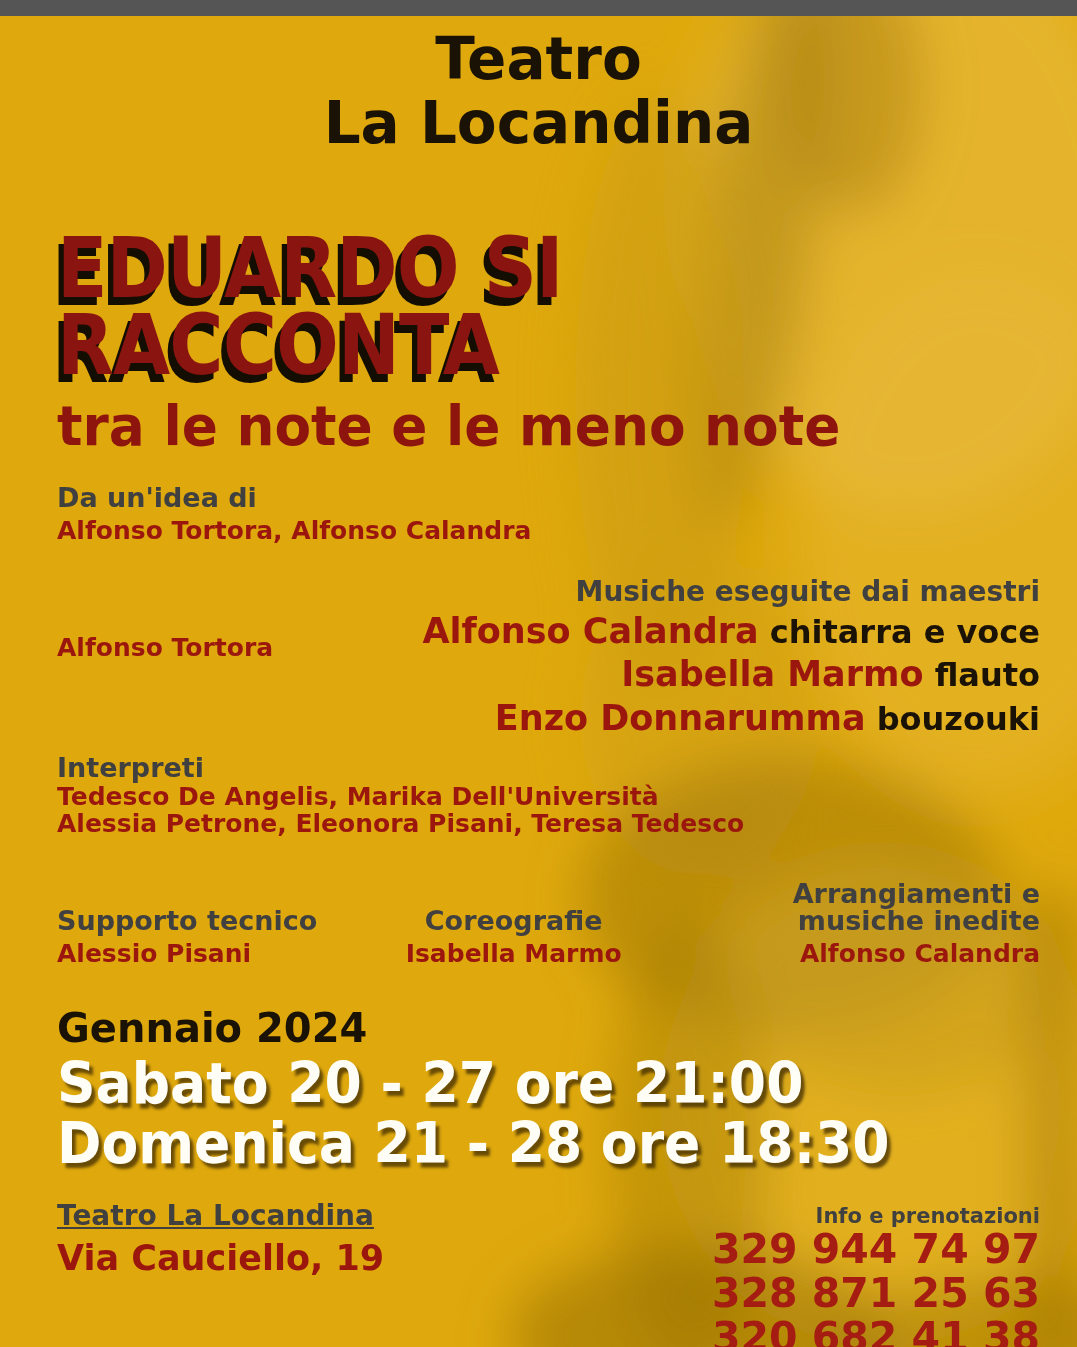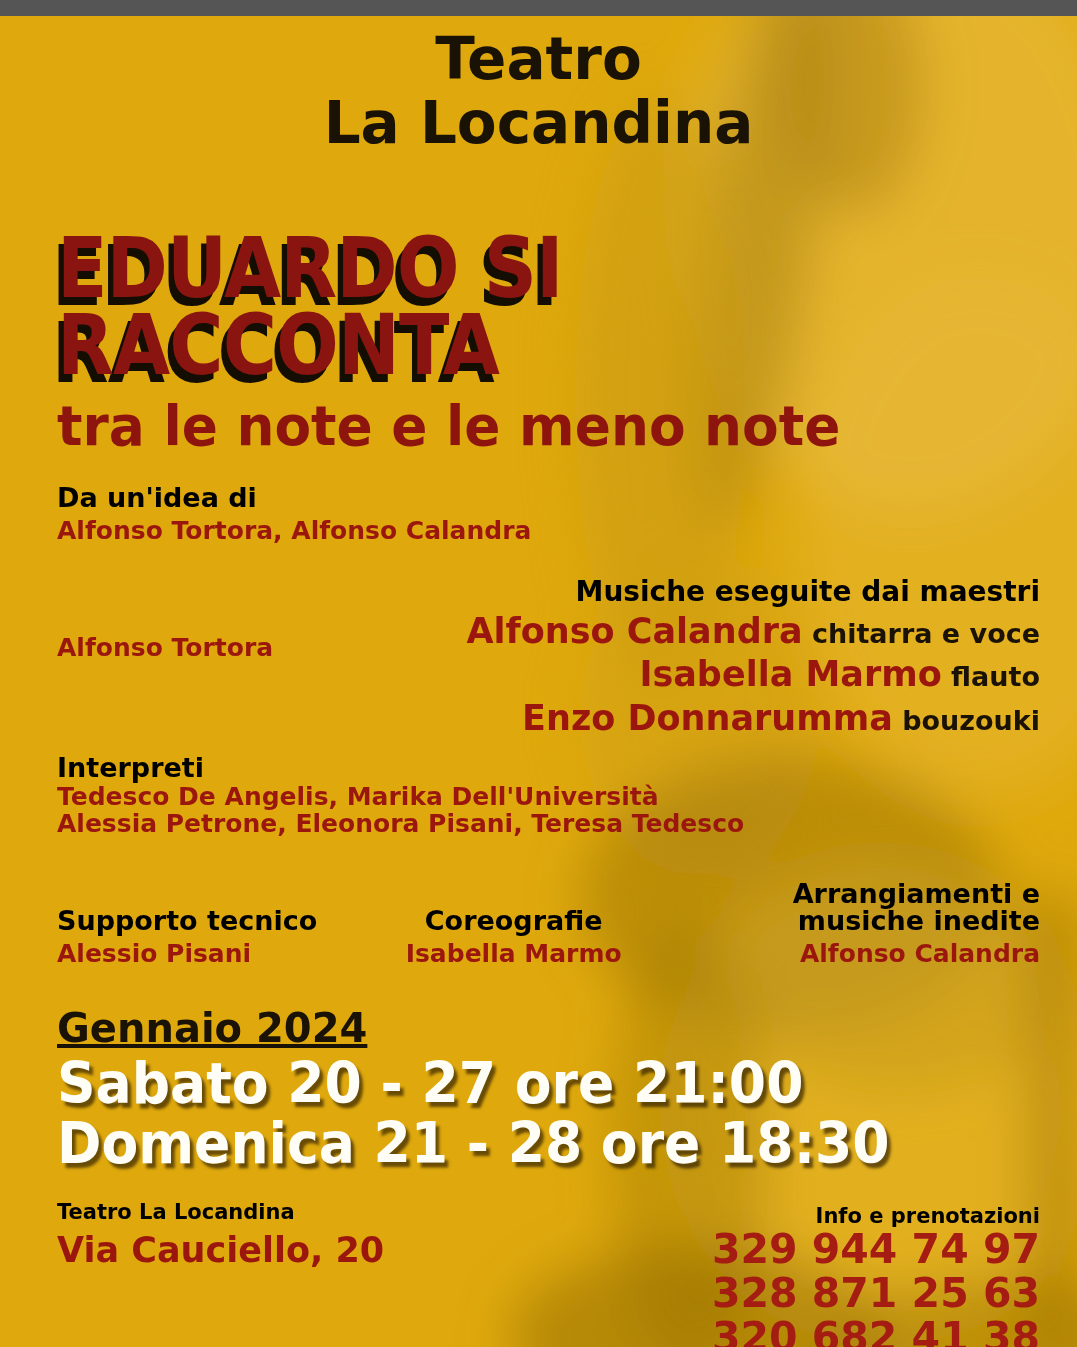--- a/index.html
+++ b/index.html
@@ -32,31 +32,31 @@
     white-space:nowrap;
   }
   .subtitle{
     margin-top:14px;
     font-size:55px;line-height:1;
     color:#8e150e;
     transform:scaleX(0.97);transform-origin:left;
     white-space:nowrap;
   }
 
-  .label-black{font-size:27px;color:#000000;line-height:1.15;}
+  .label-black{font-size:27px;color:#404040;line-height:1.15;}
   .name-red{font-size:25px;color:#9b170e;line-height:1.15;}
 
   .idea-block{top:466px;left:57px;}
   .idea-block .name-red{margin-top:4px;}
 
   .musiche-block{top:560px;right:37px;text-align:right;}
   .musiche-block .label-black{font-size:28px;}
   .musiche-row{line-height:1.0;margin-top:3px;white-space:nowrap;}
   .musiche-row .name-red{display:inline;font-size:35px;}
-  .musiche-row .instr{display:inline;font-size:27px;color:#1b1206;}
+  .musiche-row .instr{display:inline;font-size:32px;color:#1b1206;}
 
   .regia-block{top:610px;left:57px;}
   .regia-block .name-red{margin-top:8px;}
 
   .interpreti-block{top:736px;left:57px;}
   .interpreti-block .name-red{white-space:nowrap;line-height:1.08;}
   .interpreti-block .name-red:first-of-type{margin-top:6px;}
 
   .credits-row{
     top:862px;left:57px;right:37px;
@@ -64,33 +64,33 @@
   }
   .credit-col{display:flex;flex-direction:column;justify-content:flex-end;}
   .credit-col .cl{display:flex;align-items:flex-end;min-height:56px;line-height:1.0;}
   .credit-col .name-red{margin-top:6px;white-space:nowrap;}
   .credit-center{text-align:center;align-items:center;}
   .credit-center .cl{justify-content:center;}
   .credit-right{text-align:right;align-items:flex-end;}
   .credit-right .cl{justify-content:flex-end;text-align:right;max-width:330px;}
 
   .schedule-block{top:990px;left:57px;}
-  .month{font-size:40px;color:#1b1206;line-height:1.1;text-decoration:underline;}
+  .month{font-size:40px;color:#1b1206;line-height:1.1;}
   .date-line{
     font-size:57px;line-height:0.95;
     color:#fffef6;
     white-space:nowrap;
     transform:scaleX(0.94);transform-origin:left;
     text-shadow:4px 5px 3px rgba(40,25,0,0.65);
     margin-top:6px;
   }
 
   .footer-left{top:1184px;left:57px;}
   .footer-left .name-red{margin-top:6px;font-size:35px;}
-  .footer-left .label-black{font-size:21px;}
+  .footer-left .label-black{font-size:28px;text-decoration:underline;}
 
   .footer-right{top:1188px;right:37px;text-align:right;}
   .footer-right .label-black{font-size:21px;}
   .phone{font-size:41px;color:#a51d12;line-height:1.07;white-space:nowrap;}
 </style>
 </head>
 <body>
 
 <div class="poster">
 
@@ -172,21 +172,21 @@
   </div>
 
   <div class="layer schedule-block">
     <div class="month">Gennaio 2024</div>
     <div class="date-line">Sabato 20 - 27 ore 21:00</div>
     <div class="date-line">Domenica 21 - 28 ore 18:30</div>
   </div>
 
   <div class="layer footer-left">
     <div class="label-black">Teatro La Locandina</div>
-    <div class="name-red">Via Cauciello, 20</div>
+    <div class="name-red">Via Cauciello, 19</div>
   </div>
 
   <div class="layer footer-right">
     <div class="label-black">Info e prenotazioni</div>
     <div class="phone">329 944 74 97</div>
     <div class="phone">328 871 25 63</div>
     <div class="phone">320 682 41 38</div>
   </div>
 
 </div>

